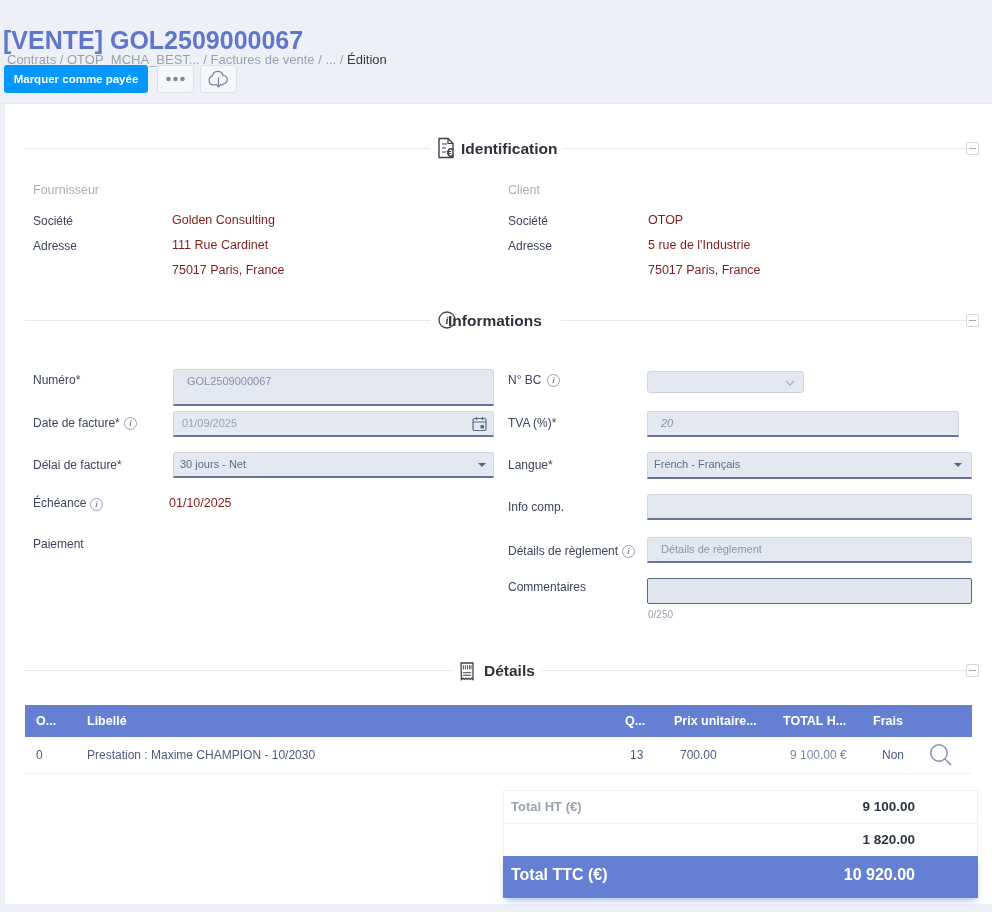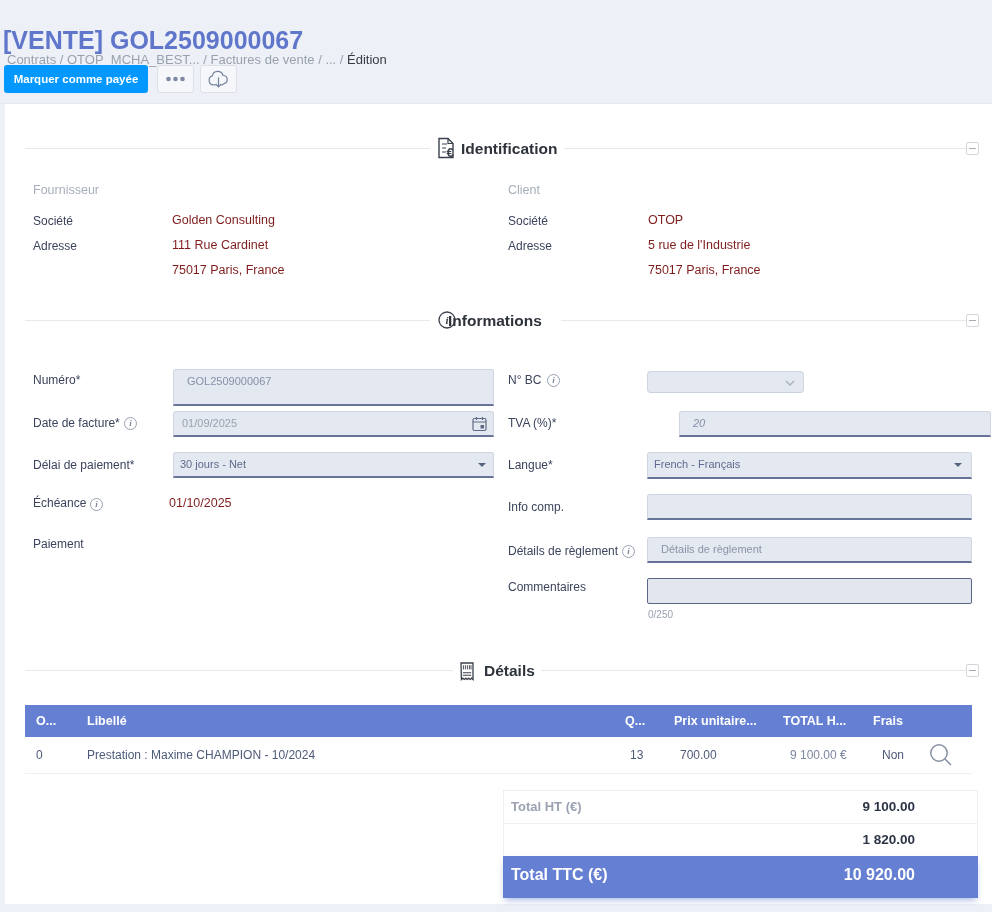--- a/index.html
+++ b/index.html
@@ -98,40 +98,40 @@
   <div class="lbl" style="left:33px;top:416px;">Date de facture*</div>
   <div class="icirc" style="left:124px;top:417px;">i</div>
   <div class="inp" style="left:173px;top:411px;width:321px;height:26px;color:#99a2b1;padding-left:8px;">01/09/2025
     <svg class="abs" style="right:6px;top:4px;" width="15" height="16" viewBox="0 0 15 16" fill="none" stroke="#5f6b85" stroke-width="1.2">
       <rect x="1" y="2.5" width="13" height="12" rx="1.5"></rect>
       <path d="M4.5 1 v3 M10.5 1 v3 M1 6 h13" stroke-width="1.2"></path>
       <rect x="8.5" y="9" width="3.5" height="3.5" fill="#5f6b85" stroke="none"></rect>
     </svg>
   </div>
 
-  <div class="lbl" style="left:33px;top:458px;">Délai de paiement*</div>
+  <div class="lbl" style="left:33px;top:458px;">Délai de facture*</div>
   <div class="sel" style="left:173px;top:452px;width:321px;height:26px;">30 jours - Net</div>
   <div class="caret" style="left:478px;top:463px;"></div>
 
   <div class="lbl" style="left:33px;top:496px;">Échéance</div>
   <div class="icirc" style="left:90px;top:498px;">i</div>
   <div class="val" style="left:169px;top:496px;">01/10/2025</div>
 
   <div class="lbl" style="left:33px;top:537px;">Paiement</div>
 
   <div class="lbl" style="left:508px;top:373px;">N° BC</div>
   <div class="icirc" style="left:547px;top:374px;">i</div>
   <div class="sel" style="left:647px;top:371px;width:157px;height:22px;border-bottom:1px solid #c9d0de;border-radius:4px;">
     <svg class="abs" style="right:8px;top:8px;" width="10" height="6" viewBox="0 0 10 6" fill="none" stroke="#aab2c0" stroke-width="1.4">
         <path d="M1 1 l4 4 l4 -4"></path>
       </svg>
   </div>
 
   <div class="lbl" style="left:508px;top:416px;">TVA (%)*</div>
-  <div class="inp" style="left:679px;top:411px;width:312px;height:26px;font-style:italic;">20</div>
+  <div class="inp" style="left:647px;top:411px;width:312px;height:26px;font-style:italic;">20</div>
 
   <div class="lbl" style="left:508px;top:458px;">Langue*</div>
   <div class="sel" style="left:647px;top:452px;width:325px;height:27px;">French - Français</div>
   <div class="caret" style="left:954px;top:463px;"></div>
 
   <div class="lbl" style="left:508px;top:500px;">Info comp.</div>
   <div class="inp" style="left:647px;top:494px;width:325px;height:26px;"></div>
 
   <div class="lbl" style="left:508px;top:544px;">Détails de règlement</div>
   <div class="icirc" style="left:622px;top:545px;">i</div>
@@ -156,21 +156,21 @@
   <div class="abs" style="left:25px;top:705px;width:947px;height:32px;background:#6580d2;"></div>
   <div class="th" style="left:36px;top:714px;">O...</div>
   <div class="th" style="left:87px;top:714px;">Libellé</div>
   <div class="th" style="left:625px;top:714px;">Q...</div>
   <div class="th" style="left:674px;top:714px;">Prix unitaire...</div>
   <div class="th" style="left:783px;top:714px;">TOTAL H...</div>
   <div class="th" style="left:873px;top:714px;">Frais</div>
 
   <div class="abs" style="left:25px;top:737px;width:947px;height:36px;background:#fff;border-bottom:1px solid #eef0f4;"></div>
   <div class="td" style="left:36px;top:748px;">0</div>
-  <div class="td" style="left:87px;top:748px;">Prestation : Maxime CHAMPION - 10/2024</div>
+  <div class="td" style="left:87px;top:748px;">Prestation : Maxime CHAMPION - 10/2030</div>
   <div class="td" style="left:630px;top:748px;">13</div>
   <div class="td" style="left:680px;top:748px;">700.00</div>
   <div class="td" style="left:790px;top:748px;color:#7b87a0;">9 100.00 €</div>
   <div class="td" style="left:882px;top:748px;">Non</div>
   <svg class="abs" style="left:928px;top:742px;" width="26" height="26" viewBox="0 0 26 26" fill="none" stroke="#8791a4" stroke-width="1.5">
     <circle cx="11" cy="11" r="8.2"></circle>
     <path d="M17 17 l6 6"></path>
   </svg>
 
   <div class="abs" style="left:503px;top:790px;width:475px;height:66px;border:1px solid #eef0f4;border-bottom:none;box-sizing:border-box;"></div>

